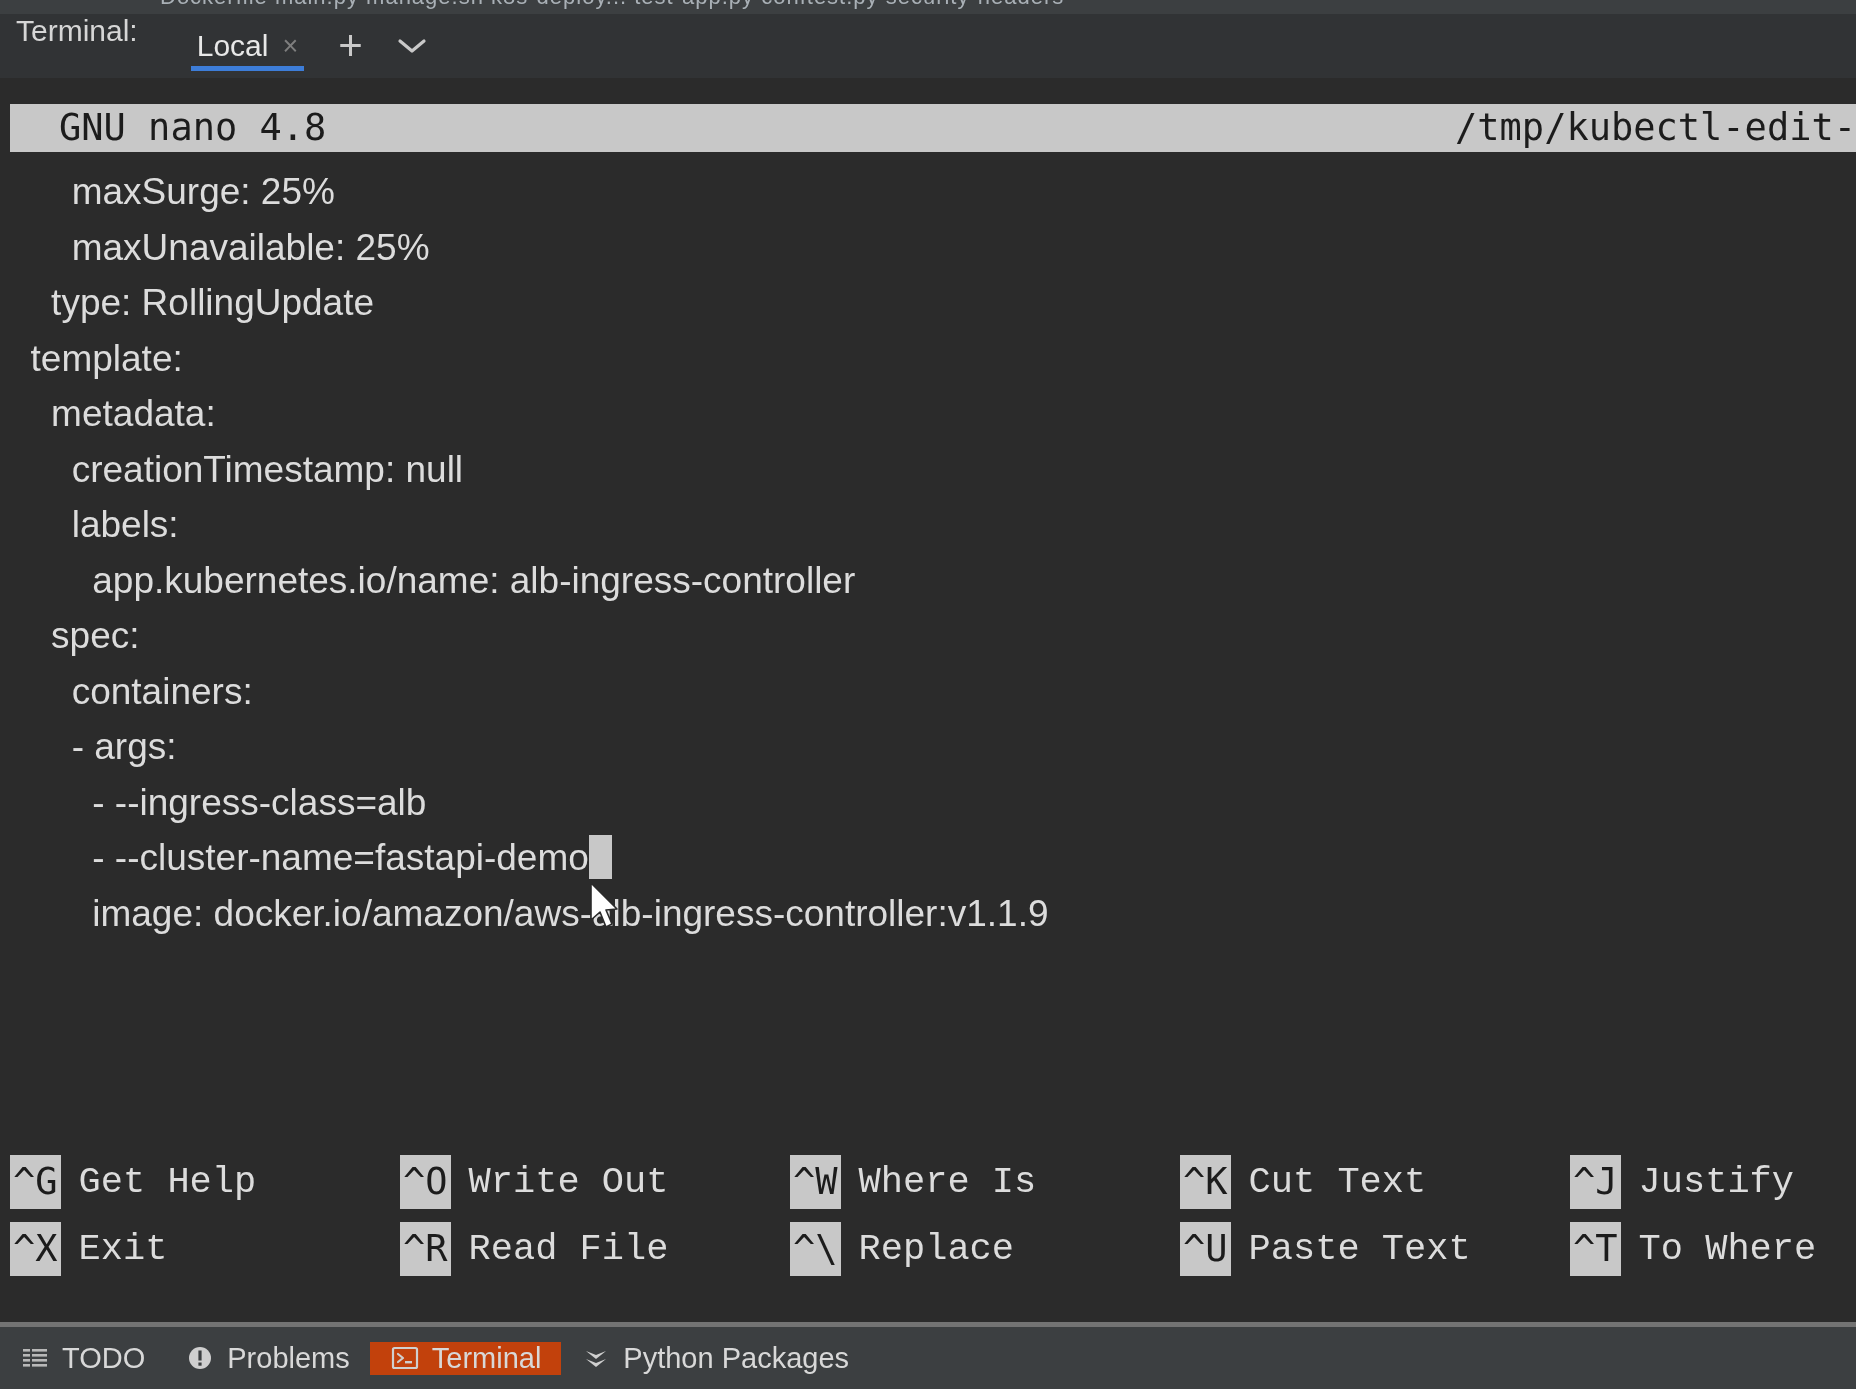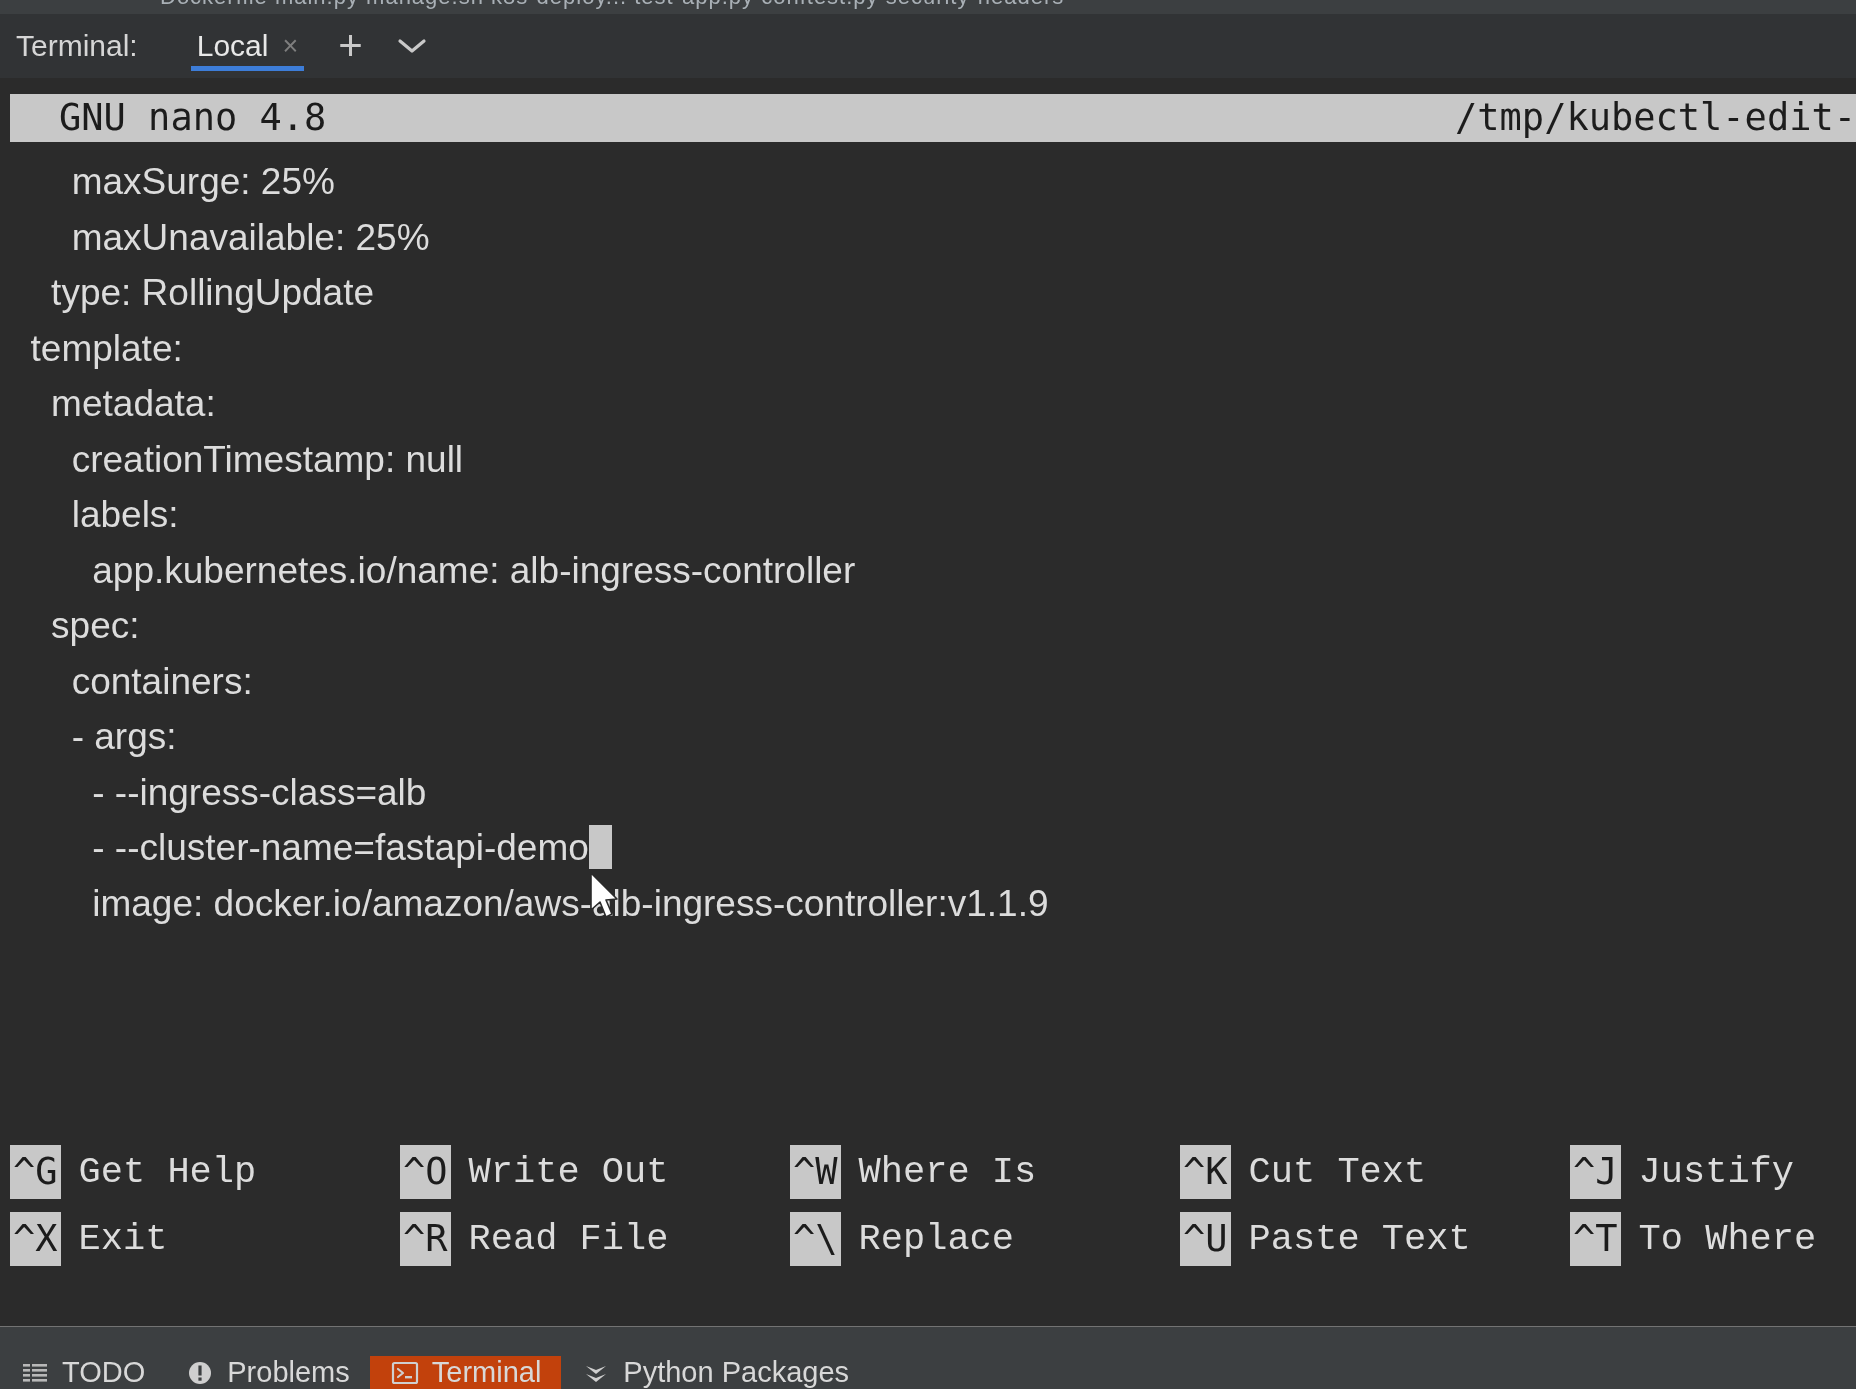--- a/index.html
+++ b/index.html
@@ -34,21 +34,20 @@
     letter-spacing: 1px;
   }
 
   
   .tool-header {
     position: absolute;
     top: 14px; left: 0;
     width: 1856px; height: 64px;
     background: #313335;
     display: flex;
-    align-items: center;
   }
   .tool-title {
     font-family: "Liberation Sans", sans-serif;
     font-size: 30px;
     color: #d6d6d6;
     margin-left: 16px;
     white-space: nowrap;
   }
   .term-tab {
     position: relative;
@@ -93,21 +92,21 @@
     color: #c9c9c9;
   }
   .chev-glyph {
     width: 30px; height: 18px;
     display: block;
   }
 
   
   .terminal {
     position: absolute;
-    top: 78px; left: 0;
+    top: 88px; left: 0;
     width: 1856px;
     height: 1230px;
     background: #2b2b2b;
     overflow: hidden;
   }
   .nano-titlebar {
     position: absolute;
     top: 16px;
     left: 10px;
     width: 1846px;
@@ -201,23 +200,23 @@
     pointer-events: none;
   }
 
   
   .status-bar {
     position: absolute;
     bottom: 0; left: 0;
     width: 1856px;
     height: 62px;
     background: #3c3f41;
-    border-top: 1px solid #737373;
-    display: flex;
-    align-items: flex-end;
+    border-top: 5px solid #737373;
+    display: flex;
+    align-items: center;
   }
   .sb-item {
     display: flex;
     align-items: center;
     padding: 0 20px;
     gap: 12px;
     white-space: nowrap;
   }
   .sb-item.active {
     background: #c2410c;

